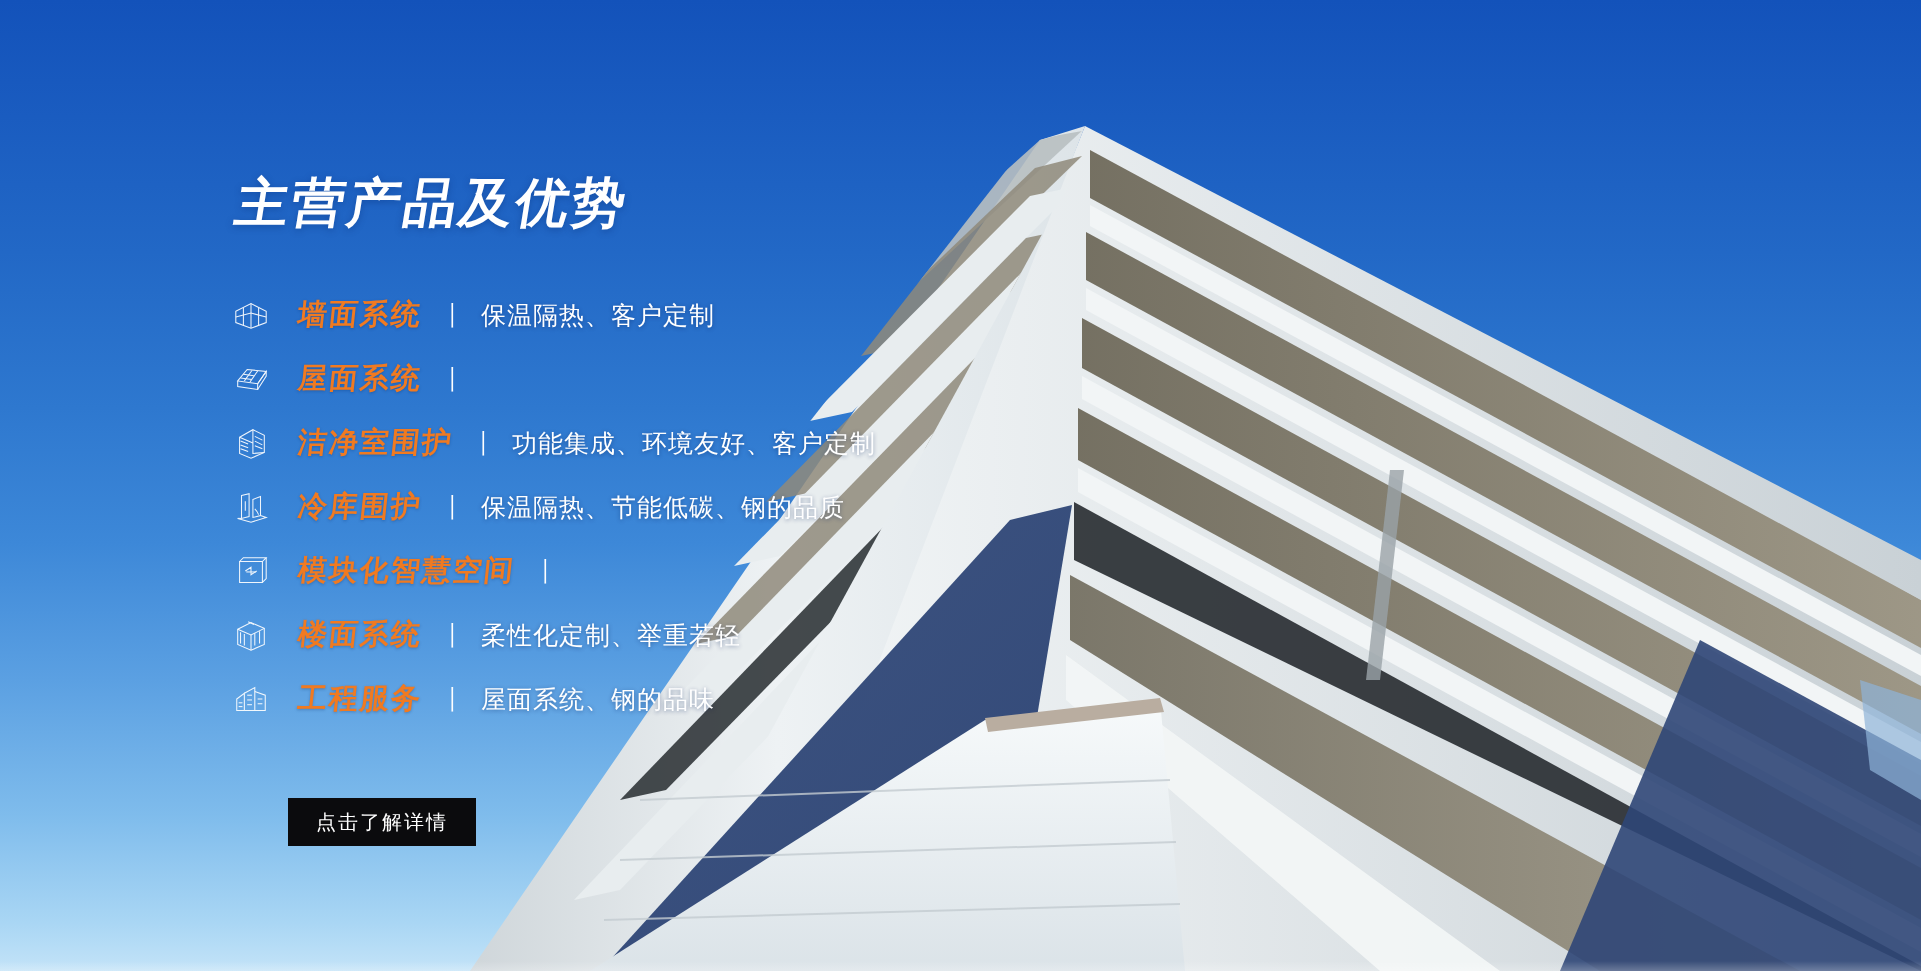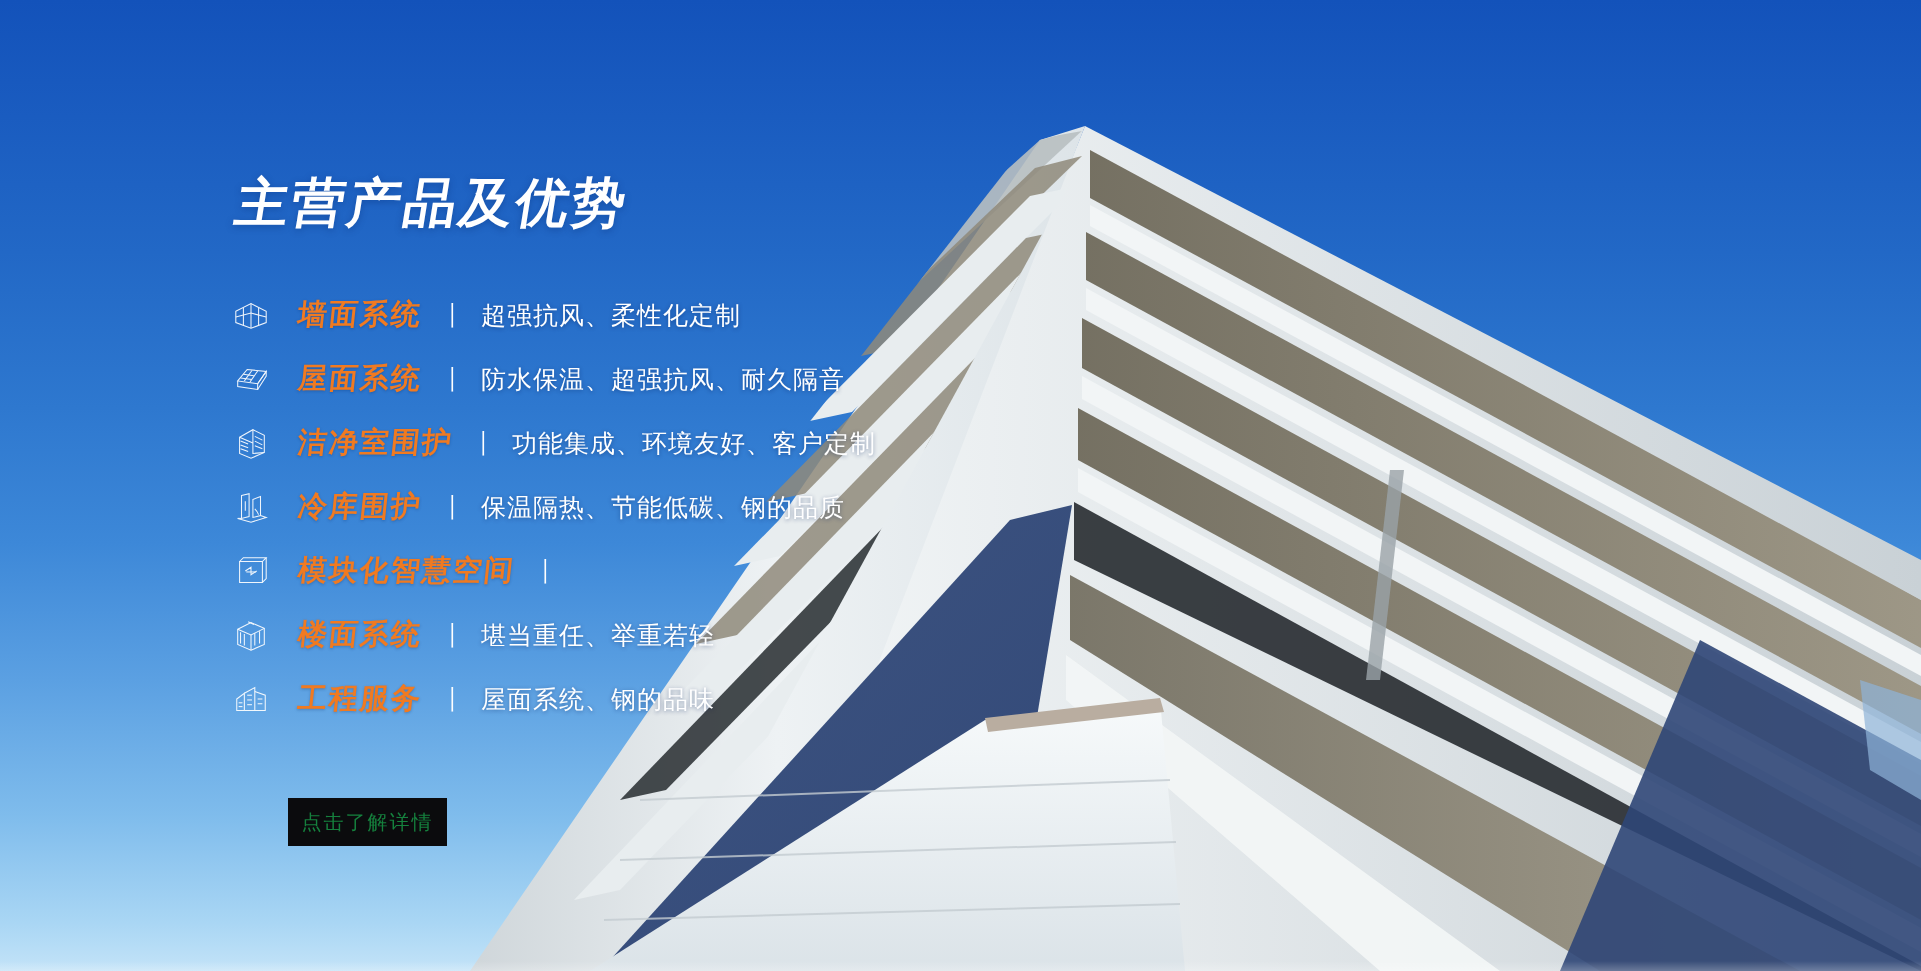--- a/index.html
+++ b/index.html
@@ -69,22 +69,22 @@
     display:inline-block;
   }
   .p-desc {
     color:#ffffff; font-size:25px; letter-spacing:1px;
     font-family:"DejaVu Sans","Liberation Sans",sans-serif;
     text-shadow:0 1px 4px rgba(0,30,90,.45);
   }
 
   .cta {
     position:absolute; left:288px; top:798px;
-    width:159px; height:48px;
-    background:#0b0b0d; color:#15803d;
+    width:188px; height:48px;
+    background:#0b0b0d; color:#ffffff;
     border:none; cursor:pointer;
     font-size:20px; letter-spacing:2px;
     font-family:"DejaVu Sans","Liberation Sans",sans-serif;
     display:flex; align-items:center; justify-content:center;
   }
 
   .bottom-fade{
     position:absolute; left:0; bottom:0; width:100%; height:10px;
     background:linear-gradient(180deg,rgba(255,255,255,0),rgba(255,255,255,.25));
     pointer-events:none;
@@ -188,38 +188,37 @@
           <svg viewBox="0 0 40 40" fill="none" stroke="#ffffff" stroke-width="1.1">
             <path d="M4 16 L20 8 L36 16 L36 28 L20 34 L4 28 Z"></path>
             <path d="M20 8 L20 34"></path>
               <path d="M4 22 L20 18 L36 22"></path>
             <path d="M12 12 L12 31"></path>
               <path d="M28 12 L28 31"></path>
           </svg>
         </span>
         <span class="p-title">墙面系统</span>
         <span class="sep">丨</span>
-        <span class="p-desc">超强抗风、柔性化定制</span>
+        <span class="p-desc">保温隔热、客户定制</span>
       </li>
 
       <li class="prod-row">
         <span class="ico">
           <svg viewBox="0 0 40 40" fill="none" stroke="#ffffff" stroke-width="1.1">
             <path d="M6 22 L16 10 L36 12 L27 25 Z"></path>
             <path d="M6 22 L6 28 L27 31 L27 25"></path>
             <path d="M27 25 L36 12 L36 17 L27 31"></path>
             <path d="M12 15 L23 16.5"></path>
               <path d="M9 19 L21 20.5"></path>
             <path d="M21 11 L13 22"></path>
               <path d="M27 11.5 L19 23"></path>
           </svg>
         </span>
         <span class="p-title">屋面系统</span>
         <span class="sep">丨</span>
-        <span class="p-desc">防水保温、超强抗风、耐久隔音</span>
       </li>
 
       <li class="prod-row">
         <span class="ico">
           <svg viewBox="0 0 40 40" fill="none" stroke="#ffffff" stroke-width="1.1">
             <path d="M8 14 L22 6 L34 12 L34 30 L20 36 L8 31 Z"></path>
             <path d="M22 6 L22 31 L34 30"></path>
               <path d="M8 14 L22 20"></path>
             <path d="M9 18 L17 21"></path>
               <path d="M9 22 L17 25"></path>
@@ -272,21 +271,21 @@
               <path d="M20 20 L20 36"></path>
             <path d="M9 17 L9 29"></path>
               <path d="M13 19 L13 31"></path>
             <path d="M24 18 L24 31"></path>
               <path d="M29 16 L29 29"></path>
             <path d="M17 6 L23 9"></path>
           </svg>
         </span>
         <span class="p-title">楼面系统</span>
         <span class="sep">丨</span>
-        <span class="p-desc">堪当重任、举重若轻</span>
+        <span class="p-desc">柔性化定制、举重若轻</span>
       </li>
 
       <li class="prod-row">
         <span class="ico">
           <svg viewBox="0 0 40 40" fill="none" stroke="#ffffff" stroke-width="1.1">
             <path d="M5 20 L13 14 L13 32 L5 32 Z"></path>
             <path d="M13 14 L24 8 L24 32 L13 32"></path>
             <path d="M24 12 L35 16 L35 32 L24 32"></path>
             <path d="M7 24 L11 24"></path>
               <path d="M7 28 L11 28"></path>

